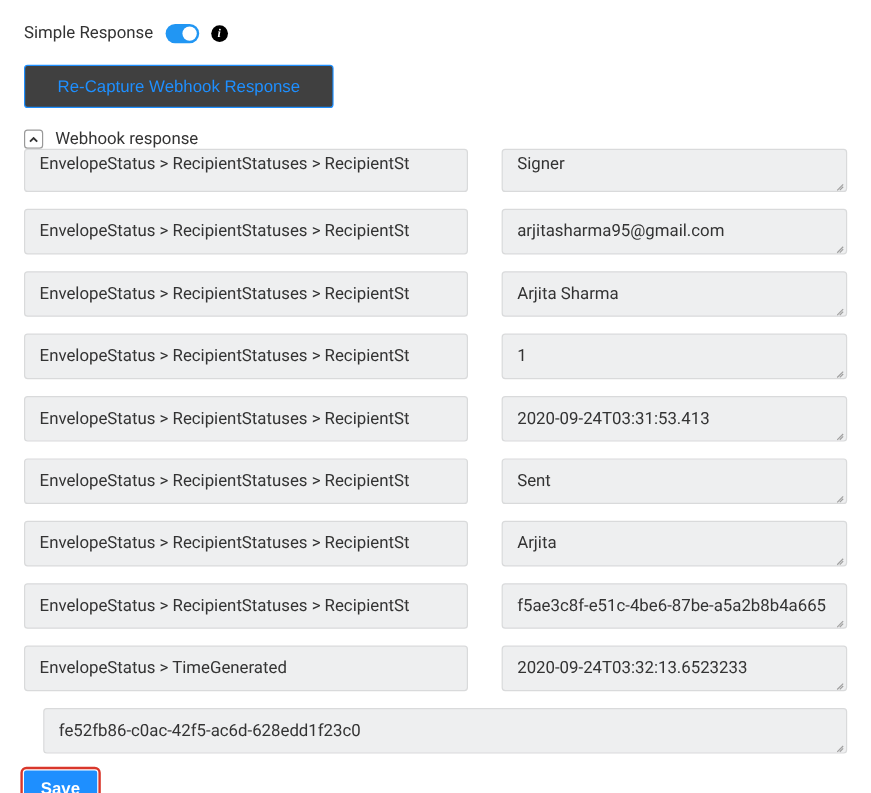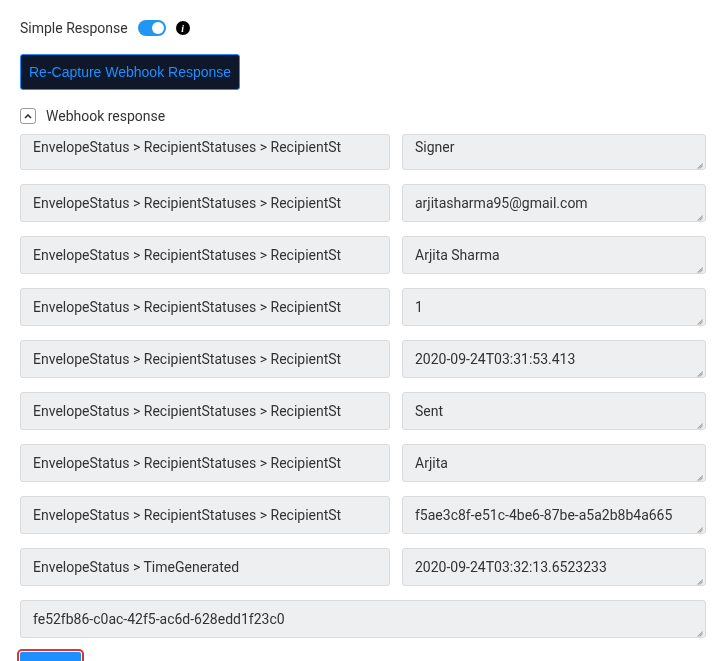--- a/index.html
+++ b/index.html
@@ -53,34 +53,33 @@
       font-size: 10px;
       font-weight: bold;
       display: flex;
       align-items: center;
       justify-content: center;
       font-style: italic;
       font-family: Georgia, serif;
     }
     .recapture-btn {
       border: 1px solid #1e8fff;
-      background: #0f172a;
+      background: #404040;
       color: #1e8fff;
-      padding: 9px 8px;
+      padding: 9px 27px;
       font-size: 14px;
       border-radius: 3px;
       cursor: pointer;
       margin-bottom: 18px;
       display: inline-block;
     }
     .section-header {
       display: flex;
       align-items: center;
       gap: 10px;
-      margin-bottom: 10px;
     }
     .chevron-box {
       width: 16px;
       height: 16px;
       border: 1px solid #999;
       border-radius: 3px;
       display: flex;
       align-items: center;
       justify-content: center;
       cursor: pointer;
@@ -120,20 +119,21 @@
       overflow: hidden;
     }
     .first-row .key-box,
     .first-row .value-box {
       padding-top: 4px;
       padding-bottom: 4px;
     }
     .value-box {
       flex: 1;
       min-height: 36px;
+      margin-left: 16px;
     }
     .resize-handle {
       position: absolute;
       right: 2px;
       bottom: 2px;
       width: 9px;
       height: 9px;
     }
     .resize-handle::before,
     .resize-handle::after {

